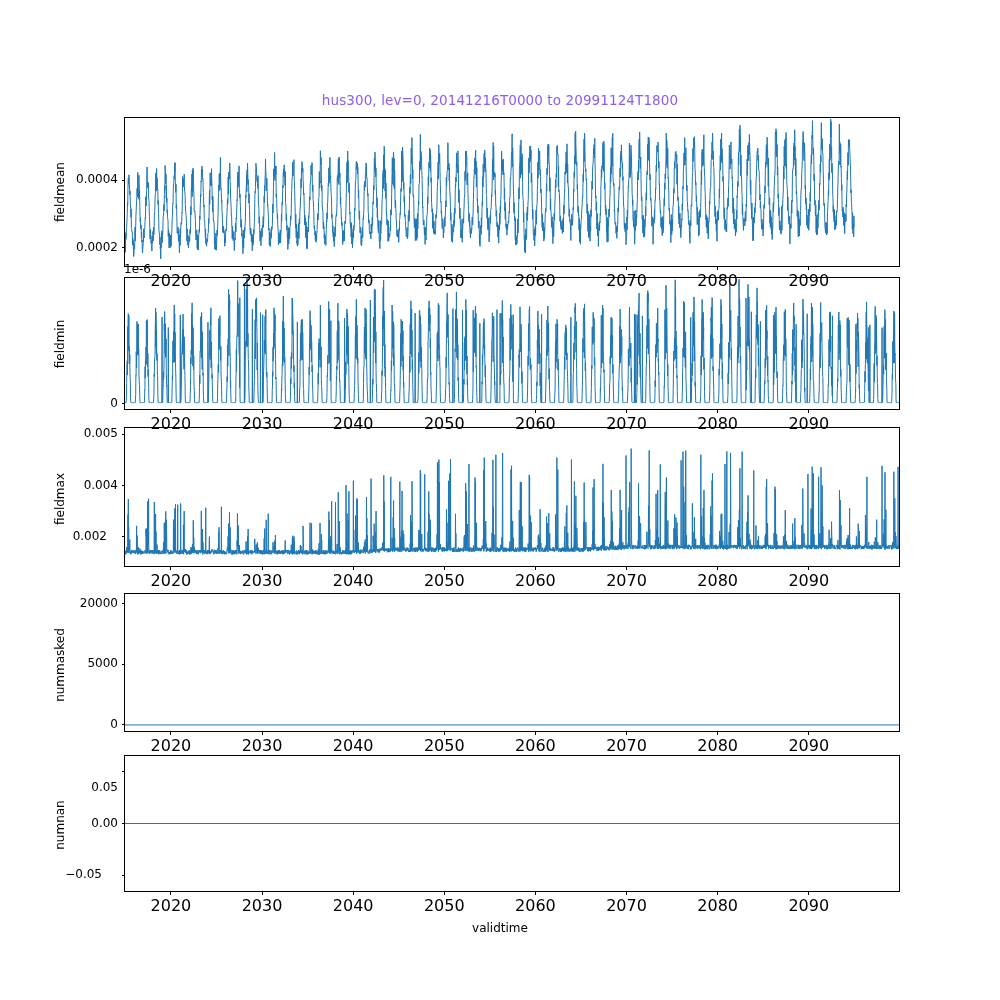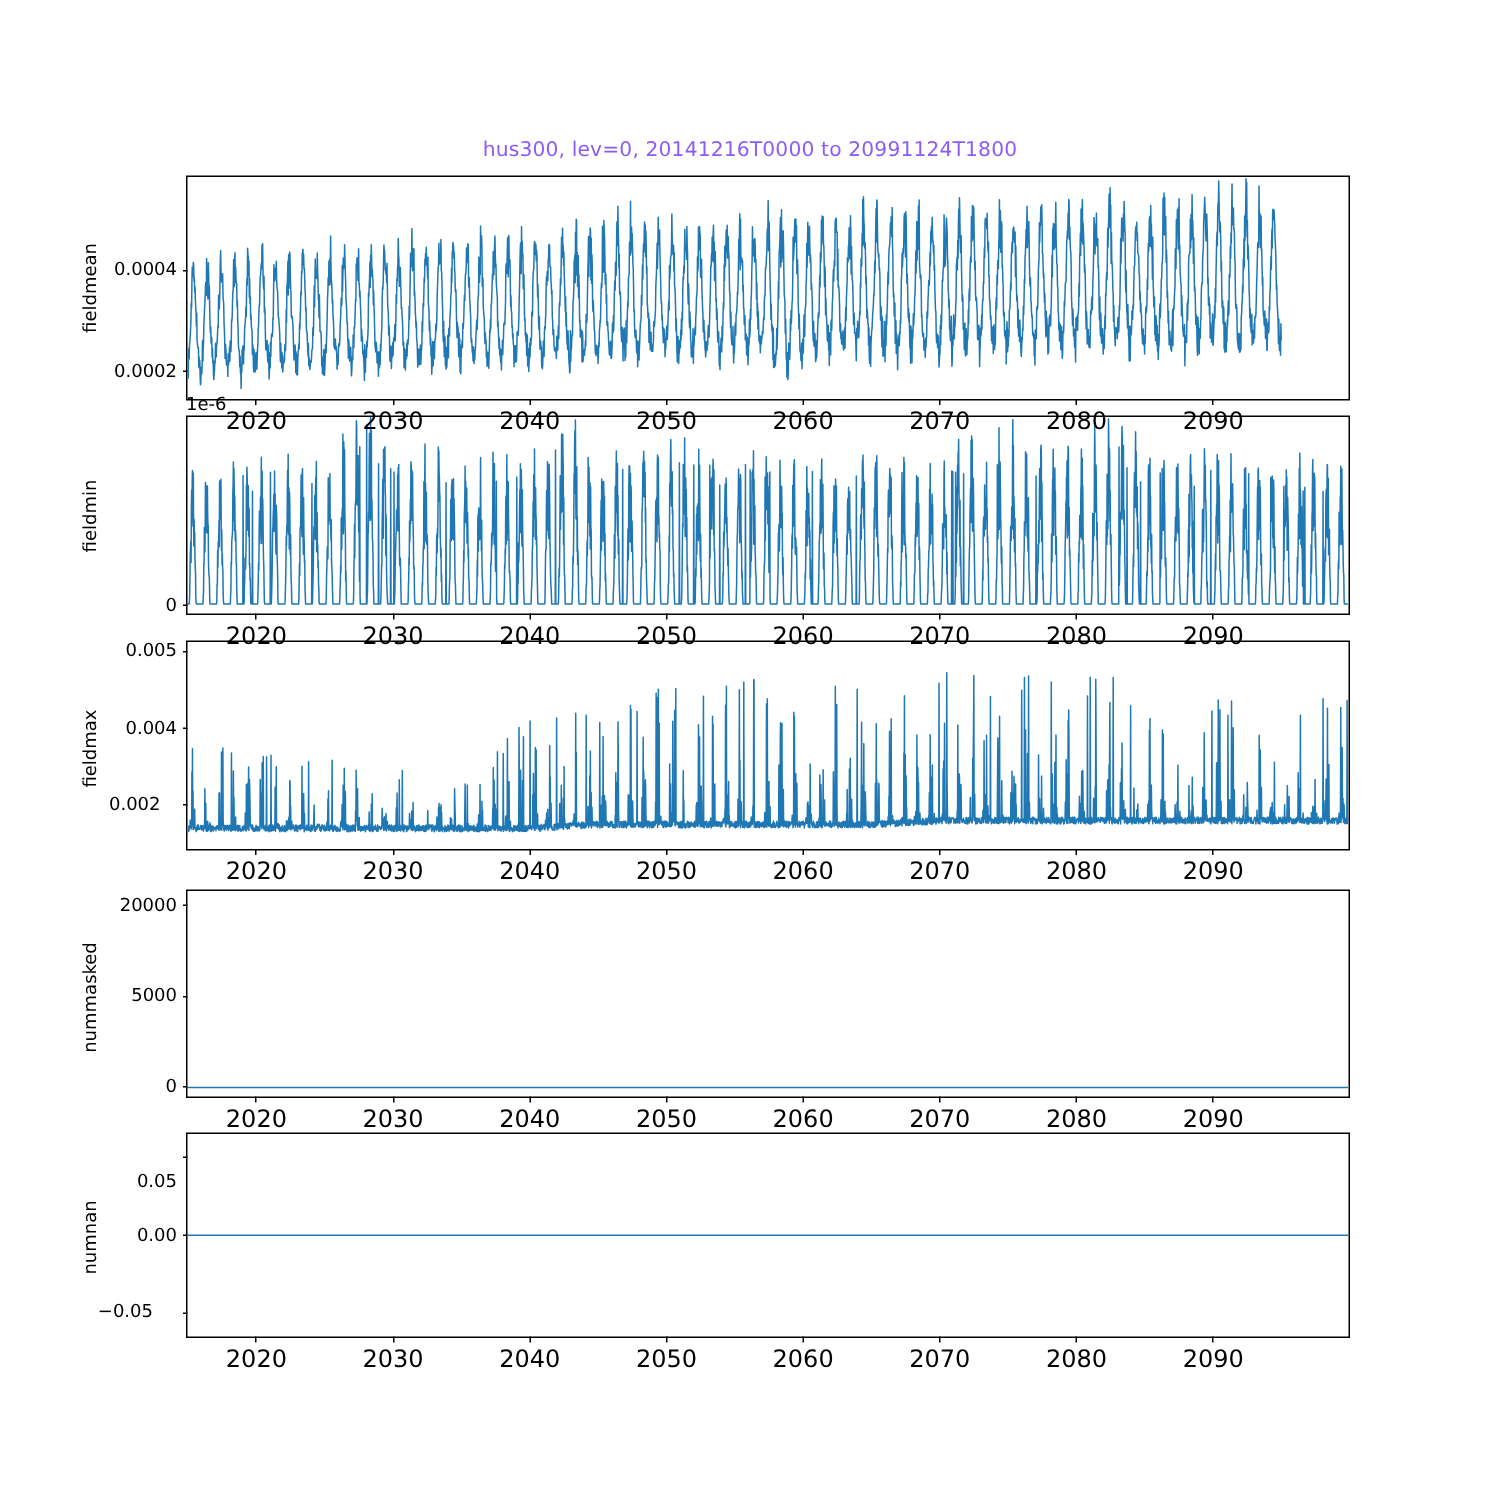--- a/index.html
+++ b/index.html
@@ -121,20 +121,21 @@
     </div>
   <div class="ylabel" style="left:-5px; top:658px; width:130px;">nummasked</div>
 
   <div class="panel" id="panel4" style="left:124px; top:755px; width:776px; height:137px;">
       <svg viewBox="0 0 774 135" preserveAspectRatio="none">
         <path d="M0.00 67.50 L774.00 67.50" fill="none" stroke="#1f77b4" stroke-width="1" stroke-linejoin="round" vector-effect="non-scaling-stroke"></path>
       </svg>
     </div>
   <div class="ylabel" style="left:-5px; top:818px; width:130px;">numnan</div>
 
+  <div class="xlabel" style="top:921px;">validtime</div>
 
 <div class="tickmark" style="left: 121.5px; top: 247px; width: 3.5px; height: 1px;"></div>
     <div class="ytick" style="left: 30px; top: 239.5px; width: 88px;">0.0002</div>
     <div class="tickmark" style="left: 121.5px; top: 179.727px; width: 3.5px; height: 1px;"></div>
     <div class="ytick" style="left: 30px; top: 172.227px; width: 88px;">0.0004</div>
     <div class="tickmark" style="left: 170.426px; top: 266px; width: 1px; height: 3.5px;"></div>
     <div class="xtick" style="left: 140.926px; top: 271px; width: 60px;">2020</div>
     <div class="tickmark" style="left: 261.549px; top: 266px; width: 1px; height: 3.5px;"></div>
     <div class="xtick" style="left: 232.049px; top: 271px; width: 60px;">2030</div>
     <div class="tickmark" style="left: 352.672px; top: 266px; width: 1px; height: 3.5px;"></div>

